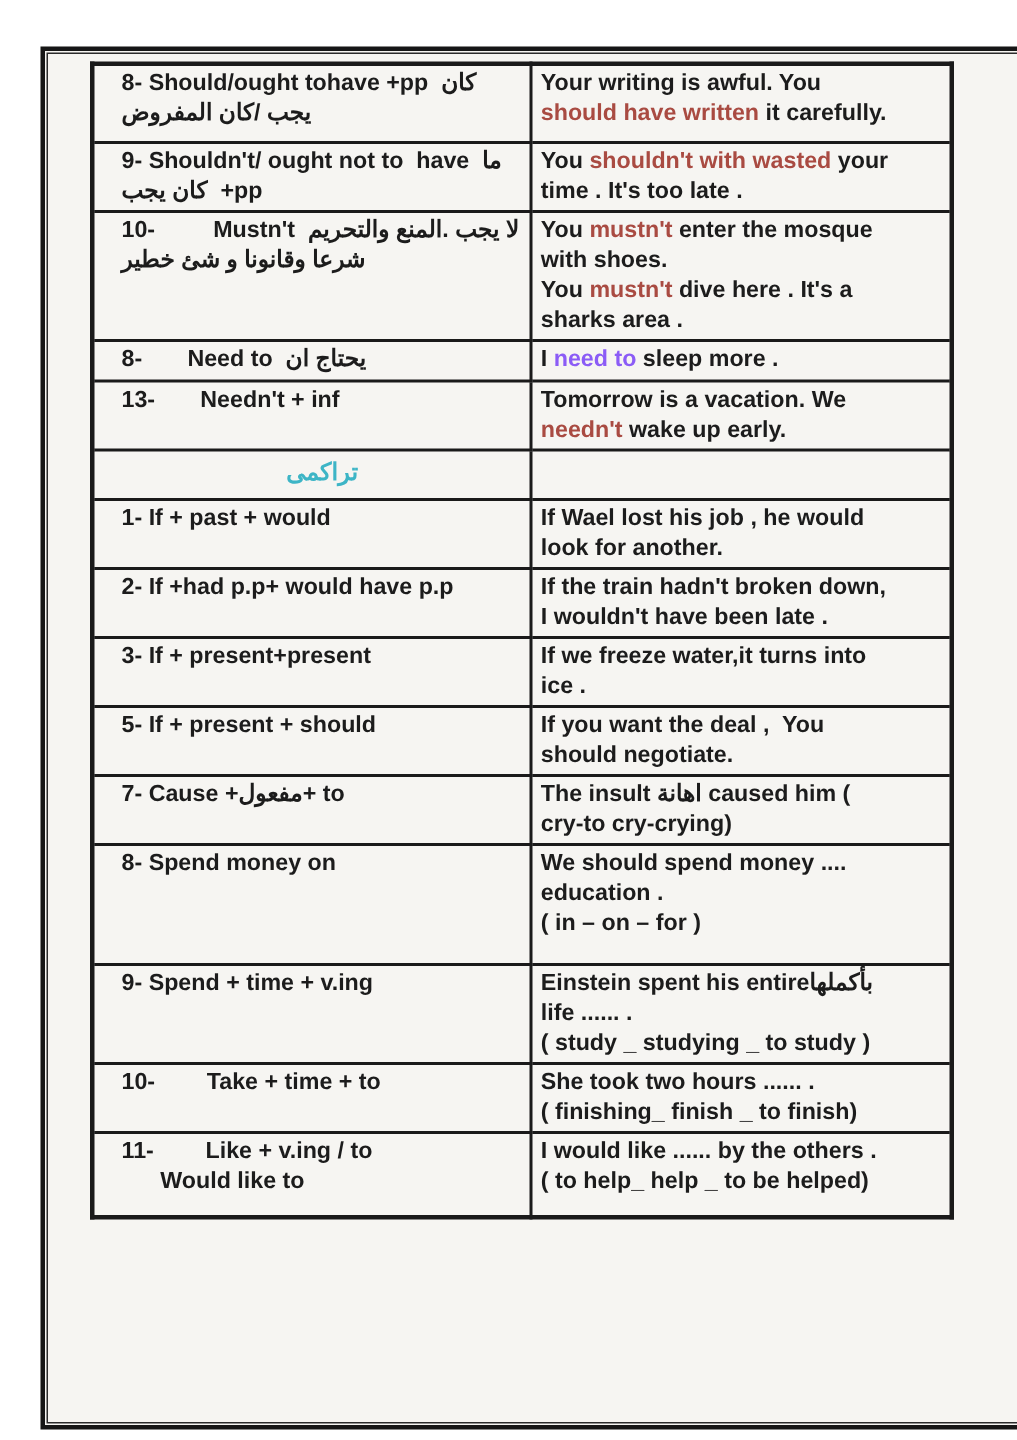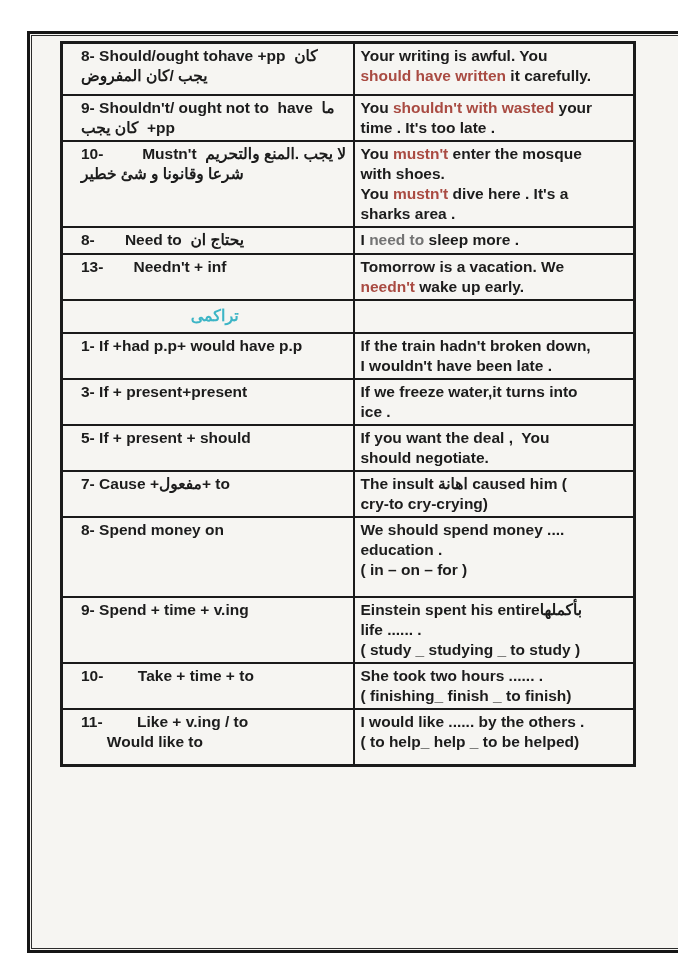--- a/index.html
+++ b/index.html
@@ -86,33 +86,38 @@
             </tr>
             <tr style="height: 73px;">
               <td class="cell left-cell"><span>10-         Mustn't  لا يجب .المنع والتحريم شرعا وقانونا و شئ خطير</span></td>
               <td class="cell right-cell"><span>You </span><span style="color: rgb(169, 75, 66);">mustn't</span><span> enter the mosque
 with shoes.
 You </span><span style="color: rgb(169, 75, 66);">mustn't</span><span> dive here . It's a
 sharks area .</span></td>
             </tr>
             <tr style="height: 27px;">
               <td class="cell left-cell"><span>8-       Need to  يحتاج ان</span></td>
-              <td class="cell right-cell"><span>I </span><span style="color: #737373;">need to</span><span> sleep more .</span></td>
+              <td class="cell right-cell"><span>I </span><span style="color: #8b5cf6;">need to</span><span> sleep more .</span></td>
             </tr>
             <tr style="height: 41px;">
               <td class="cell left-cell"><span>13-       Needn't + inf</span></td>
               <td class="cell right-cell"><span>Tomorrow is a vacation. We
 </span><span style="color: rgb(169, 75, 66);">needn't</span><span> wake up early.</span></td>
             </tr>
             <tr style="height: 33px;">
               <td class="cell left-cell header-cell"><span style="color: rgb(61, 181, 198);">تراكمى</span></td>
               <td class="cell right-cell"></td>
             </tr>
+            <tr style="height: 41px;">
+              <td class="cell left-cell"><span>1- If + past + would</span></td>
+              <td class="cell right-cell"><span>If Wael lost his job , he would
+look for another.</span></td>
+            </tr>
             <tr style="height: 38px;">
-              <td class="cell left-cell"><span>1- If +had p.p+ would have p.p</span></td>
+              <td class="cell left-cell"><span>2- If +had p.p+ would have p.p</span></td>
               <td class="cell right-cell"><span>If the train hadn't broken down,
 I wouldn't have been late .</span></td>
             </tr>
             <tr style="height: 40px;">
               <td class="cell left-cell"><span>3- If + present+present</span></td>
               <td class="cell right-cell"><span>If we freeze water,it turns into
 ice .</span></td>
             </tr>
             <tr style="height: 36px;">
               <td class="cell left-cell"><span>5- If + present + should</span></td>

